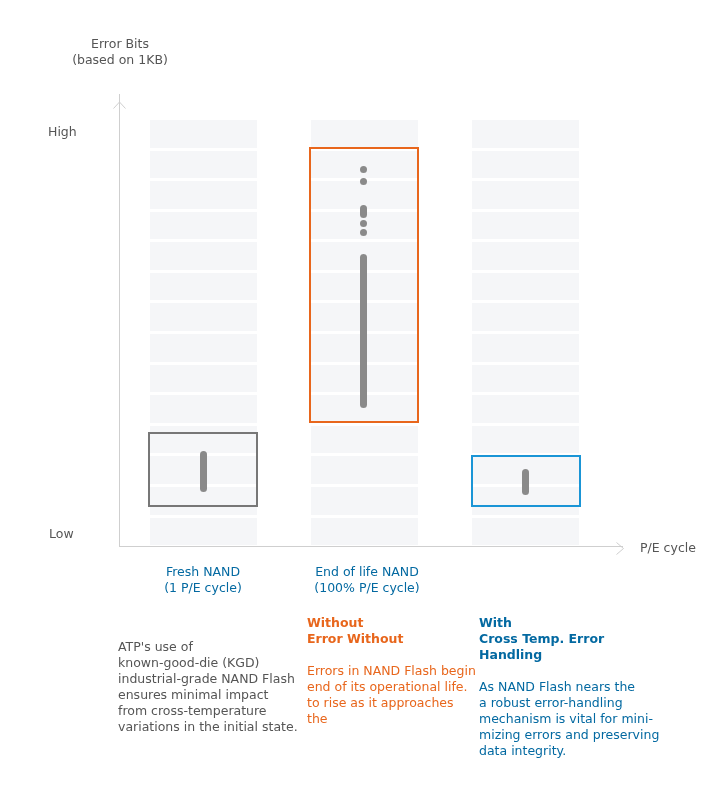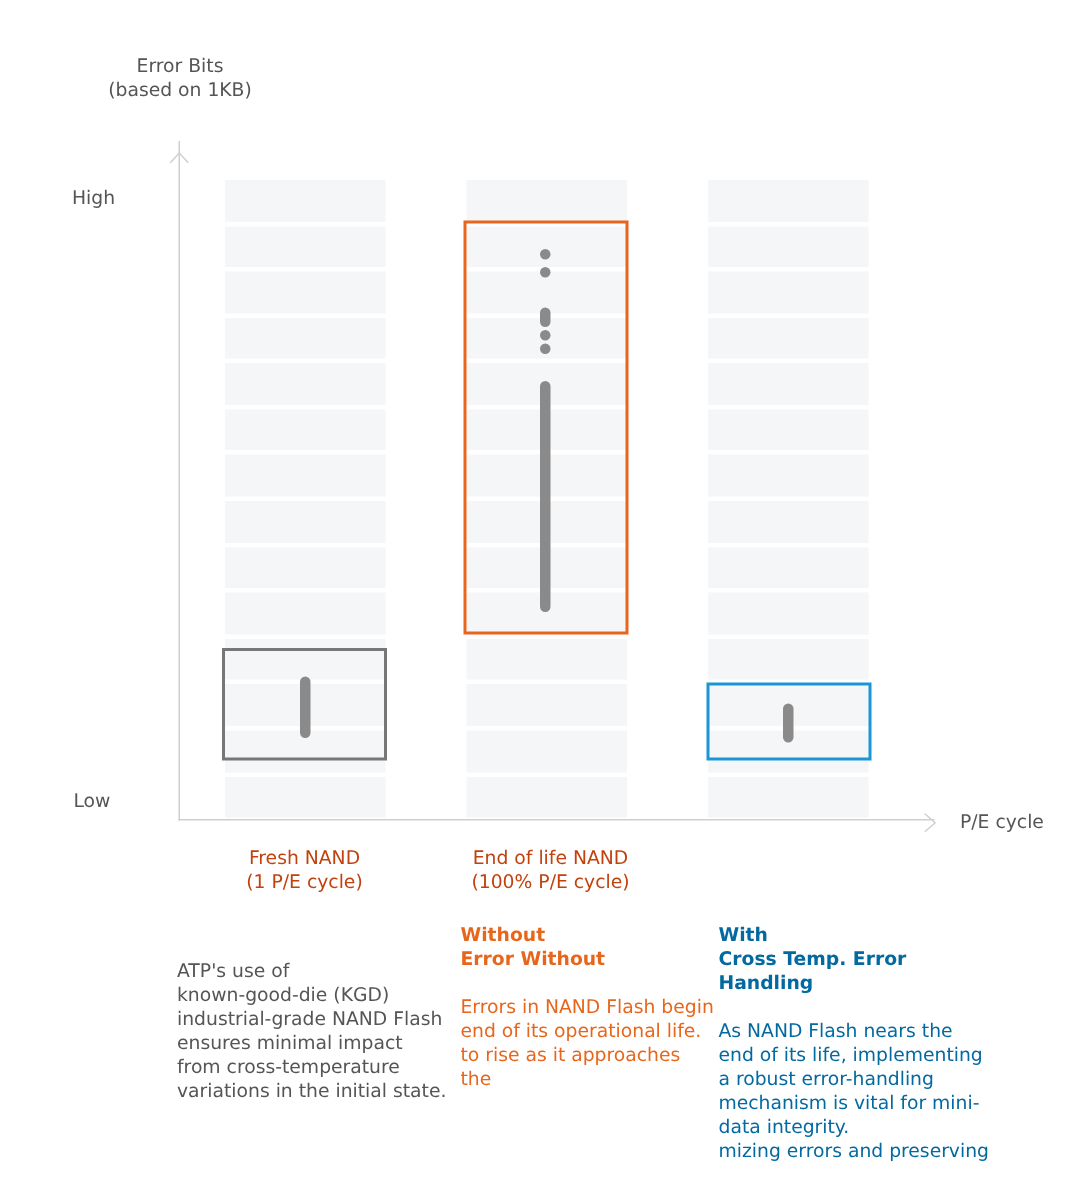--- a/index.html
+++ b/index.html
@@ -7,21 +7,21 @@
            font-family: "DejaVu Sans", sans-serif; color: #555555; }
     .abs { position: absolute; }
     .ylabel { left: 60px; top: 36px; width: 120px; text-align: center; font-size: 12.5px; line-height: 16px; color: #555; }
     .tick { font-size: 12.5px; color: #555; }
     .axis-y { left: 119px; top: 94px; width: 1px; height: 453px; background: #cfcfcf; }
     .axis-x { left: 119px; top: 546px; width: 504px; height: 1px; background: #cfcfcf; }
     .col { position: absolute; top: 120px; height: 425px; display: flex; flex-direction: column; gap: 3px; }
     .block { flex: 1; background: #f5f6f8; }
     .box { position: absolute; box-sizing: border-box; }
     .dot { position: absolute; background: #8a8a8a; border-radius: 5px; width: 7px; }
-    .cat { font-size: 12.5px; line-height: 16px; text-align: center; color: #c2410c; }
+    .cat { font-size: 12.5px; line-height: 16px; text-align: center; color: #0369a1; }
     .desc { font-size: 12.5px; line-height: 16px; }
     .desc .title { font-weight: bold; }
     .desc p { margin: 0; }
     .desc .gap { height: 16px; }
   </style>
 </head>
 <body>
 
 <div class="abs ylabel">
   <div>Error Bits</div>
@@ -133,18 +133,17 @@
   <p>Errors in NAND Flash begin</p>
   <p>end of its operational life.</p>
   <p>to rise as it approaches the</p>
 </div>
 
 <div class="abs desc" style="left:479px; top:615px; width:190px; color:#0369a1;">
   <p class="title">With</p>
   <p class="title">Cross Temp. Error Handling</p>
   <div class="gap"></div>
   <p>As NAND Flash nears the</p>
-  <p>end of its life, implementing</p>
   <p>a robust error-handling</p>
   <p>mechanism is vital for mini-</p>
+  <p>mizing errors and preserving</p>
   <p>data integrity.</p>
-  <p>mizing errors and preserving</p>
 </div>
 
 </body></html>

